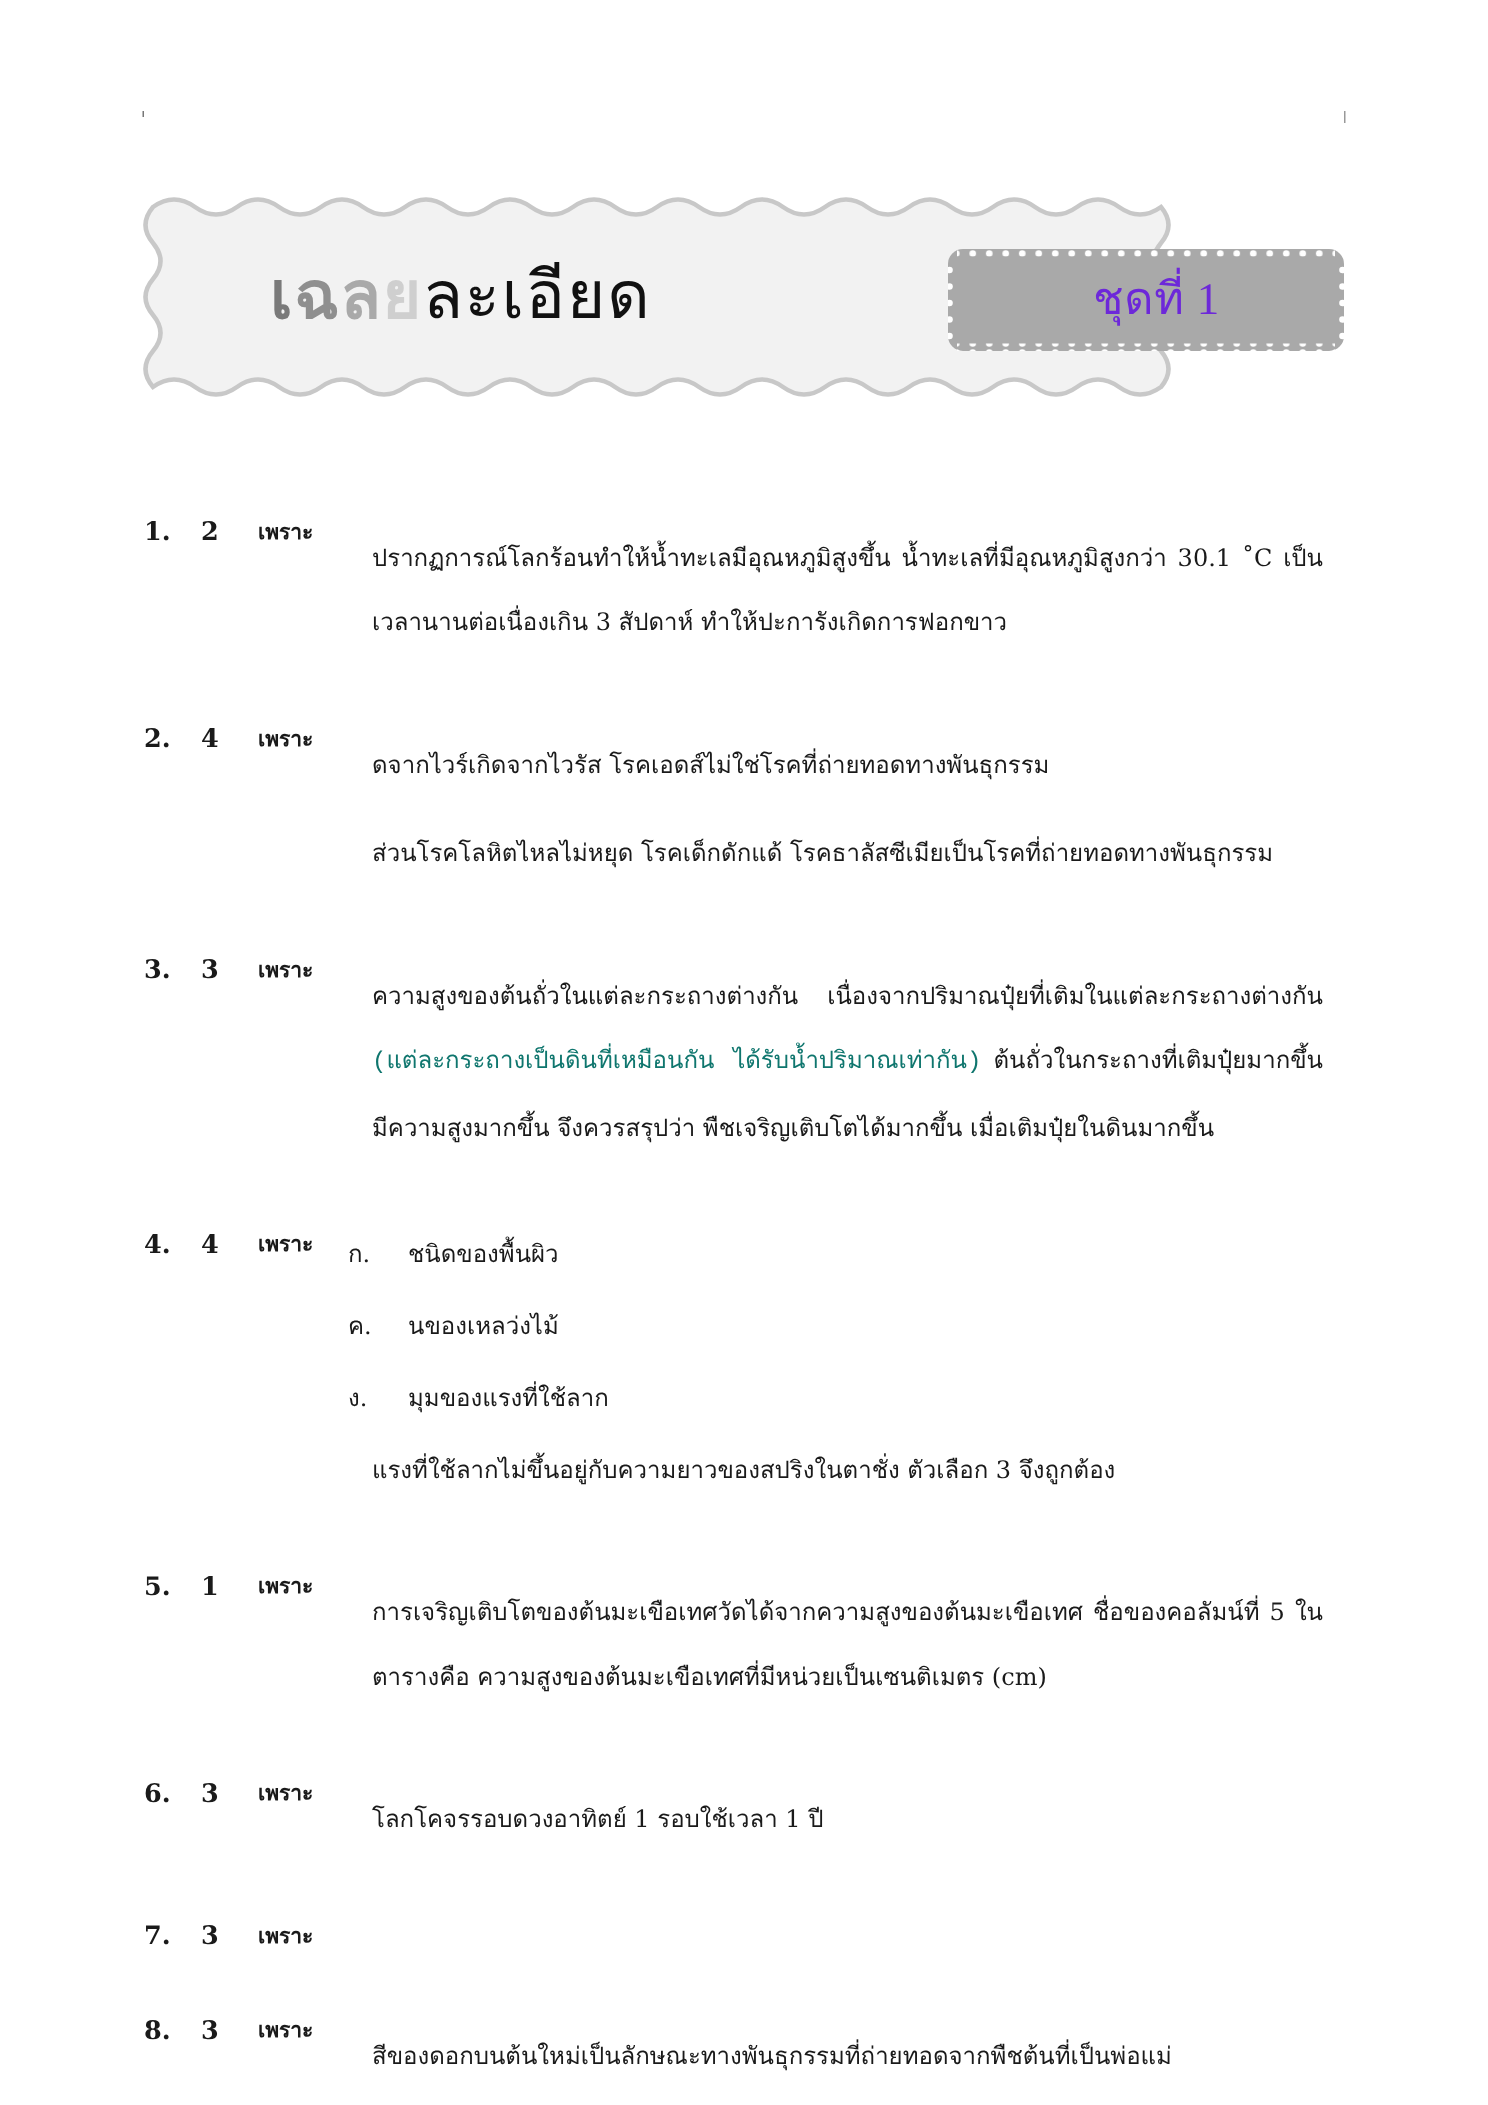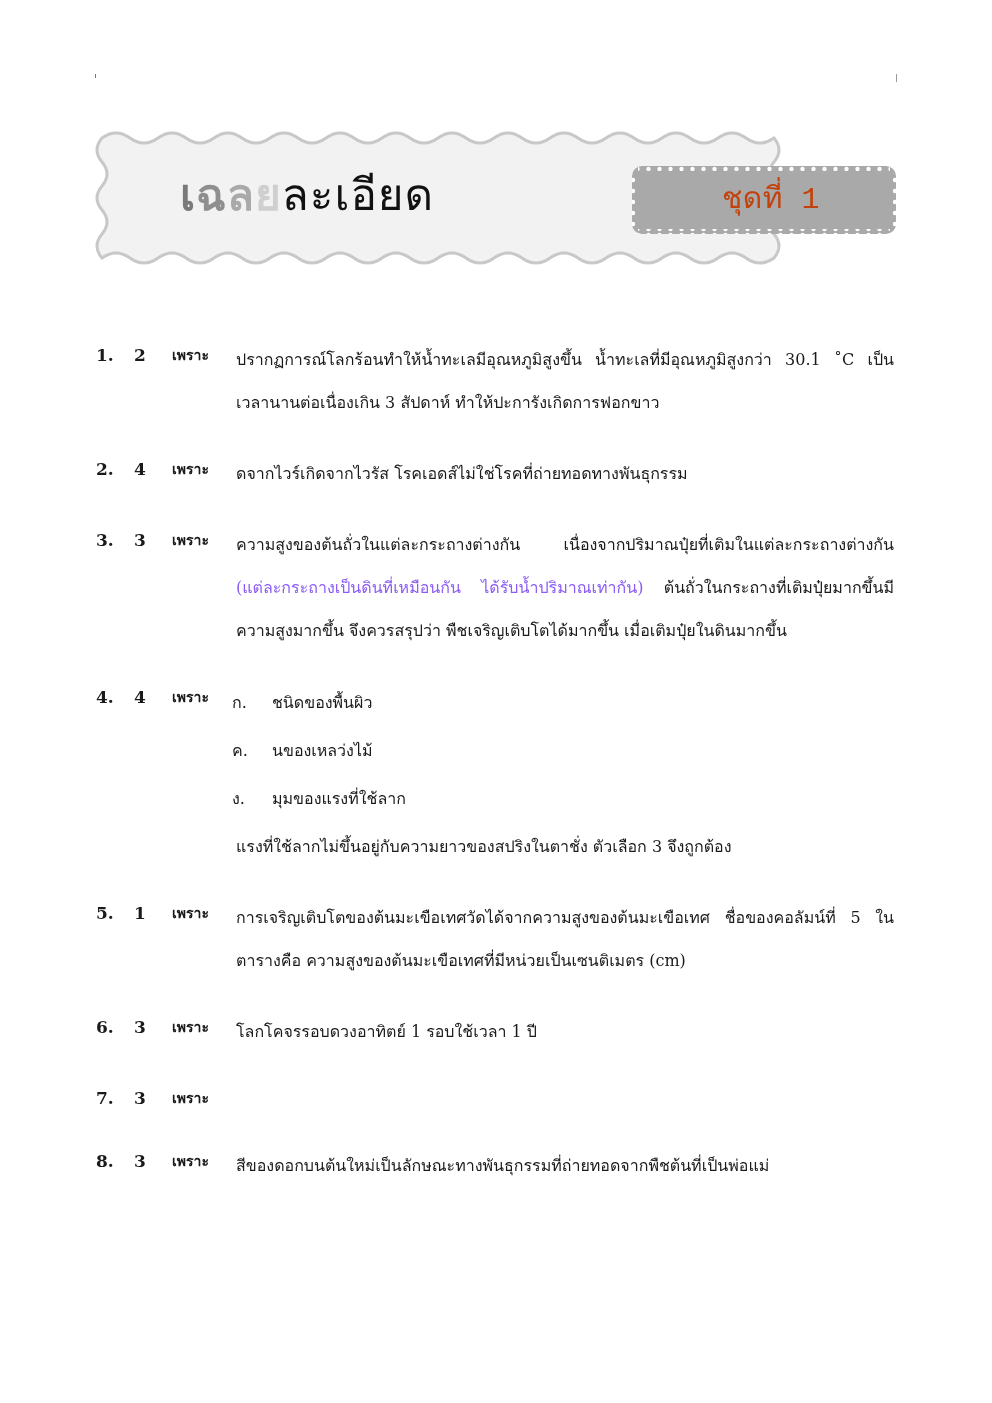--- a/index.html
+++ b/index.html
@@ -36,21 +36,21 @@
       position: absolute;
       left: 0; top: 0;
       width: 708px;
       height: 140px;
       overflow: visible;
     }
     .banner-title {
       position: absolute;
       left: 84px;
       top: 36px;
-      font-family: Liberation Mono, monospace;
+      font-family: Liberation Sans, sans-serif;
       font-weight: bold;
       font-size: 44px;
       line-height: 64px;
       letter-spacing: 1px;
       white-space: nowrap;
     }
     .banner-title .t1 { color: #7a7a7a; }
     .banner-title .t2 { color: #8f8f8f; }
     .banner-title .t3 { color: #a9a9a9; }
     .banner-title .t4 { color: #cfcfcf; }
@@ -69,23 +69,23 @@
       width: 264px;
       height: 68px;
     }
     .badge-label {
       position: absolute;
       left: 0; top: 0;
       width: 264px;
       height: 68px;
       line-height: 68px;
       text-align: center;
-      font-family: Liberation Mono, monospace;
+      font-family: Liberation Serif, serif;
       font-size: 30px;
-      color: #c2410c;
+      color: #6d28d9;
       letter-spacing: 0.5px;
       padding-left: 14px;
       box-sizing: border-box;
     }
 
     
     .answers {
       position: absolute;
       left: 96px;
       top: 334px;
@@ -120,23 +120,23 @@
       line-height: 43px;
     }
     .body {
       flex: 1;
       font-size: 16px;
       line-height: 43px;
       text-align: justify;
       text-align-last: left;
     }
     .body p {
-      margin: 4px;
-    }
-    .muted { color: #8b5cf6; }
+      margin: 16px;
+    }
+    .muted { color: #0f766e; font-family: Liberation Mono, monospace; }
     .sub-list {
       margin: 5px 0 0 0;
     }
     .sub-item {
       display: flex;
       line-height: 43px;
       margin-bottom: 5px;
     }
     .sub-marker {
       width: 40px;
@@ -205,20 +205,21 @@
       <p>ปรากฏการณ์โลกร้อนทำให้น้ำทะเลมีอุณหภูมิสูงขึ้น น้ำทะเลที่มีอุณหภูมิสูงกว่า 30.1 ˚C เป็นเวลานานต่อเนื่องเกิน 3 สัปดาห์ ทำให้ปะการังเกิดการฟอกขาว</p>
     </div>
   </div>
 
   <div class="answer">
     <div class="num">2.</div>
     <div class="choice">4</div>
     <div class="because">เพราะ</div>
     <div class="body">
       <p>ดจากไวร์เกิดจากไวรัส โรคเอดส์ไม่ใช่โรคที่ถ่ายทอดทางพันธุกรรม</p>
+      <p>ส่วนโรคโลหิตไหลไม่หยุด โรคเด็กดักแด้ โรคธาลัสซีเมียเป็นโรคที่ถ่ายทอดทางพันธุกรรม</p>
     </div>
   </div>
 
   <div class="answer">
     <div class="num">3.</div>
     <div class="choice">3</div>
     <div class="because">เพราะ</div>
     <div class="body">
       <p><span>ความสูงของต้นถั่วในแต่ละกระถางต่างกัน  เนื่องจากปริมาณปุ๋ยที่เติมในแต่ละกระถางต่างกัน </span><span class="muted">(แต่ละกระถางเป็นดินที่เหมือนกัน ได้รับน้ำปริมาณเท่ากัน)</span><span> ต้นถั่วในกระถางที่เติมปุ๋ยมากขึ้นมีความสูงมากขึ้น  จึงควรสรุปว่า  พืชเจริญเติบโตได้มากขึ้น  เมื่อเติมปุ๋ยในดินมากขึ้น</span></p>
     </div>

